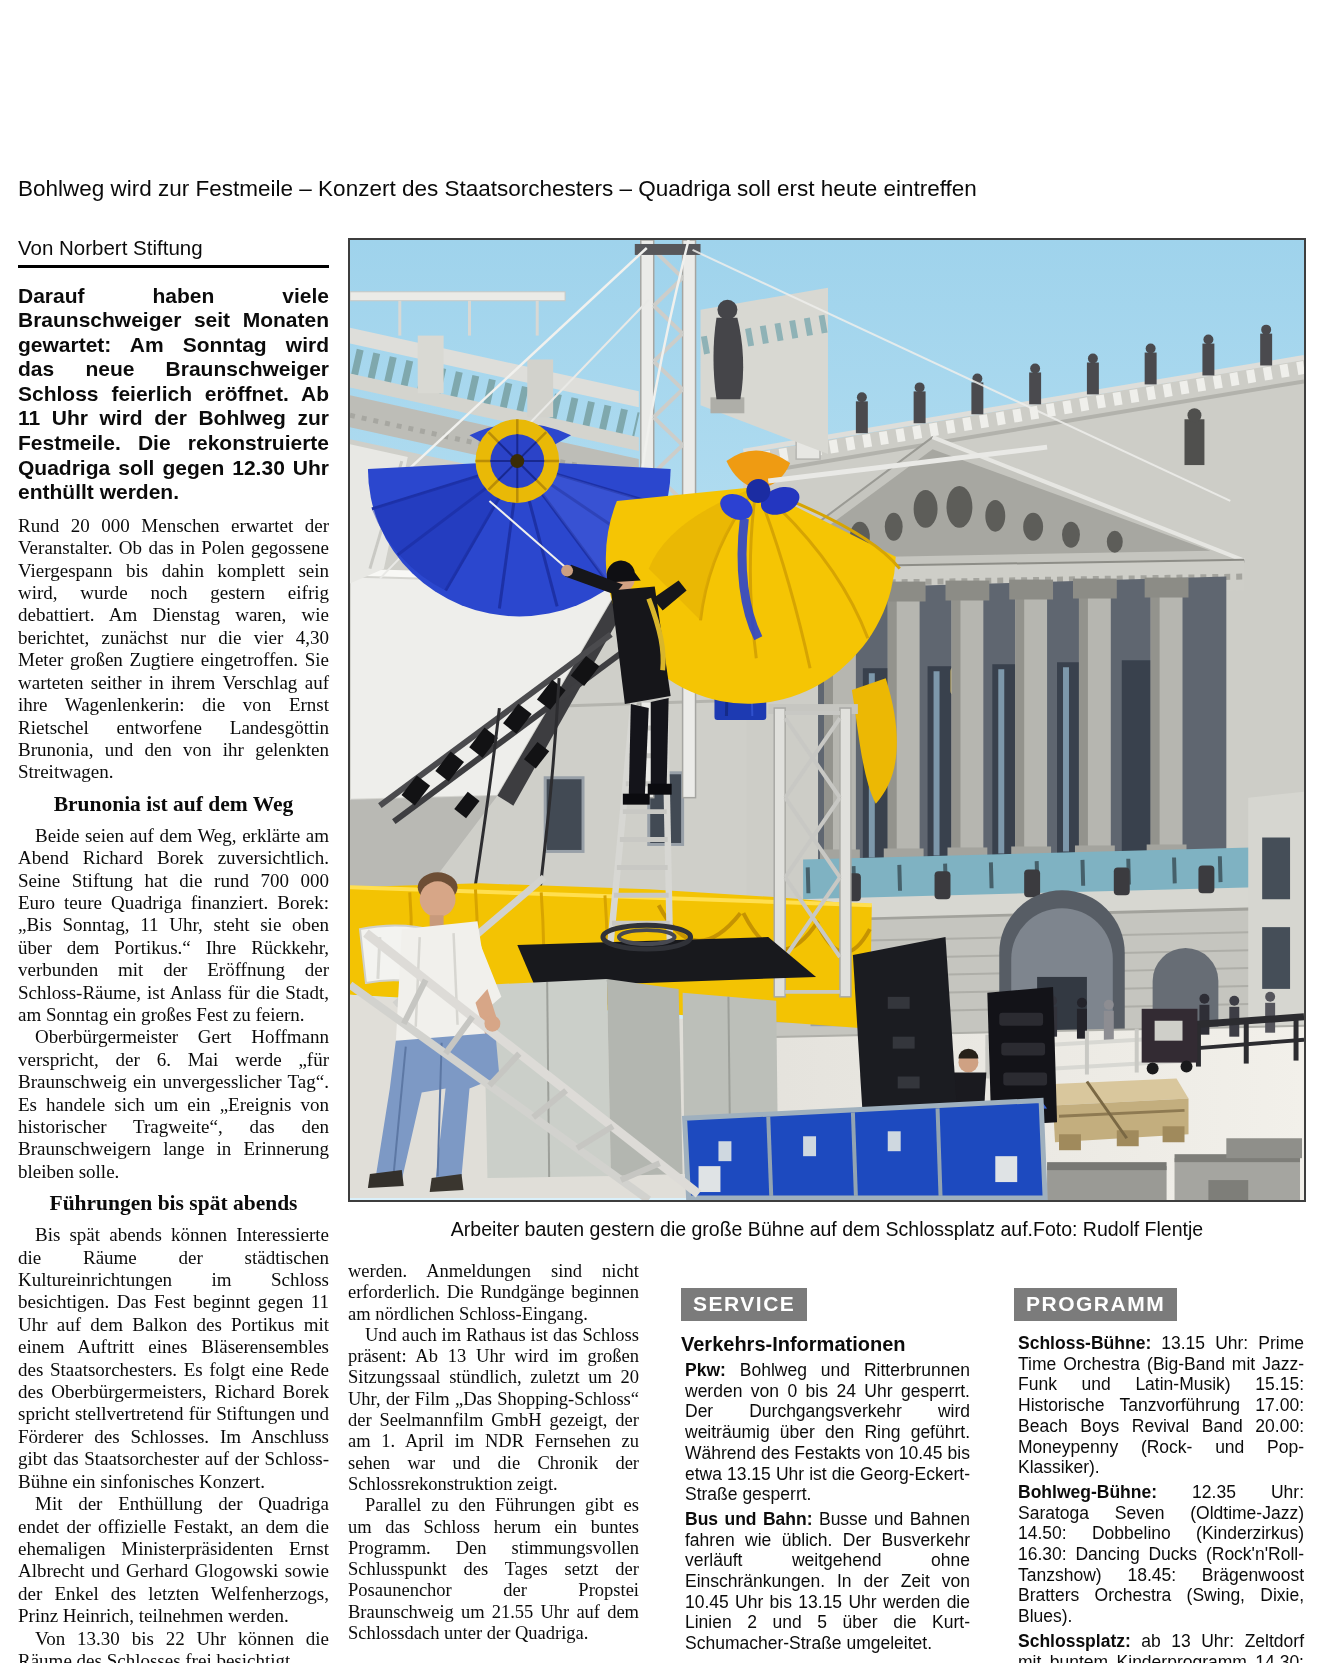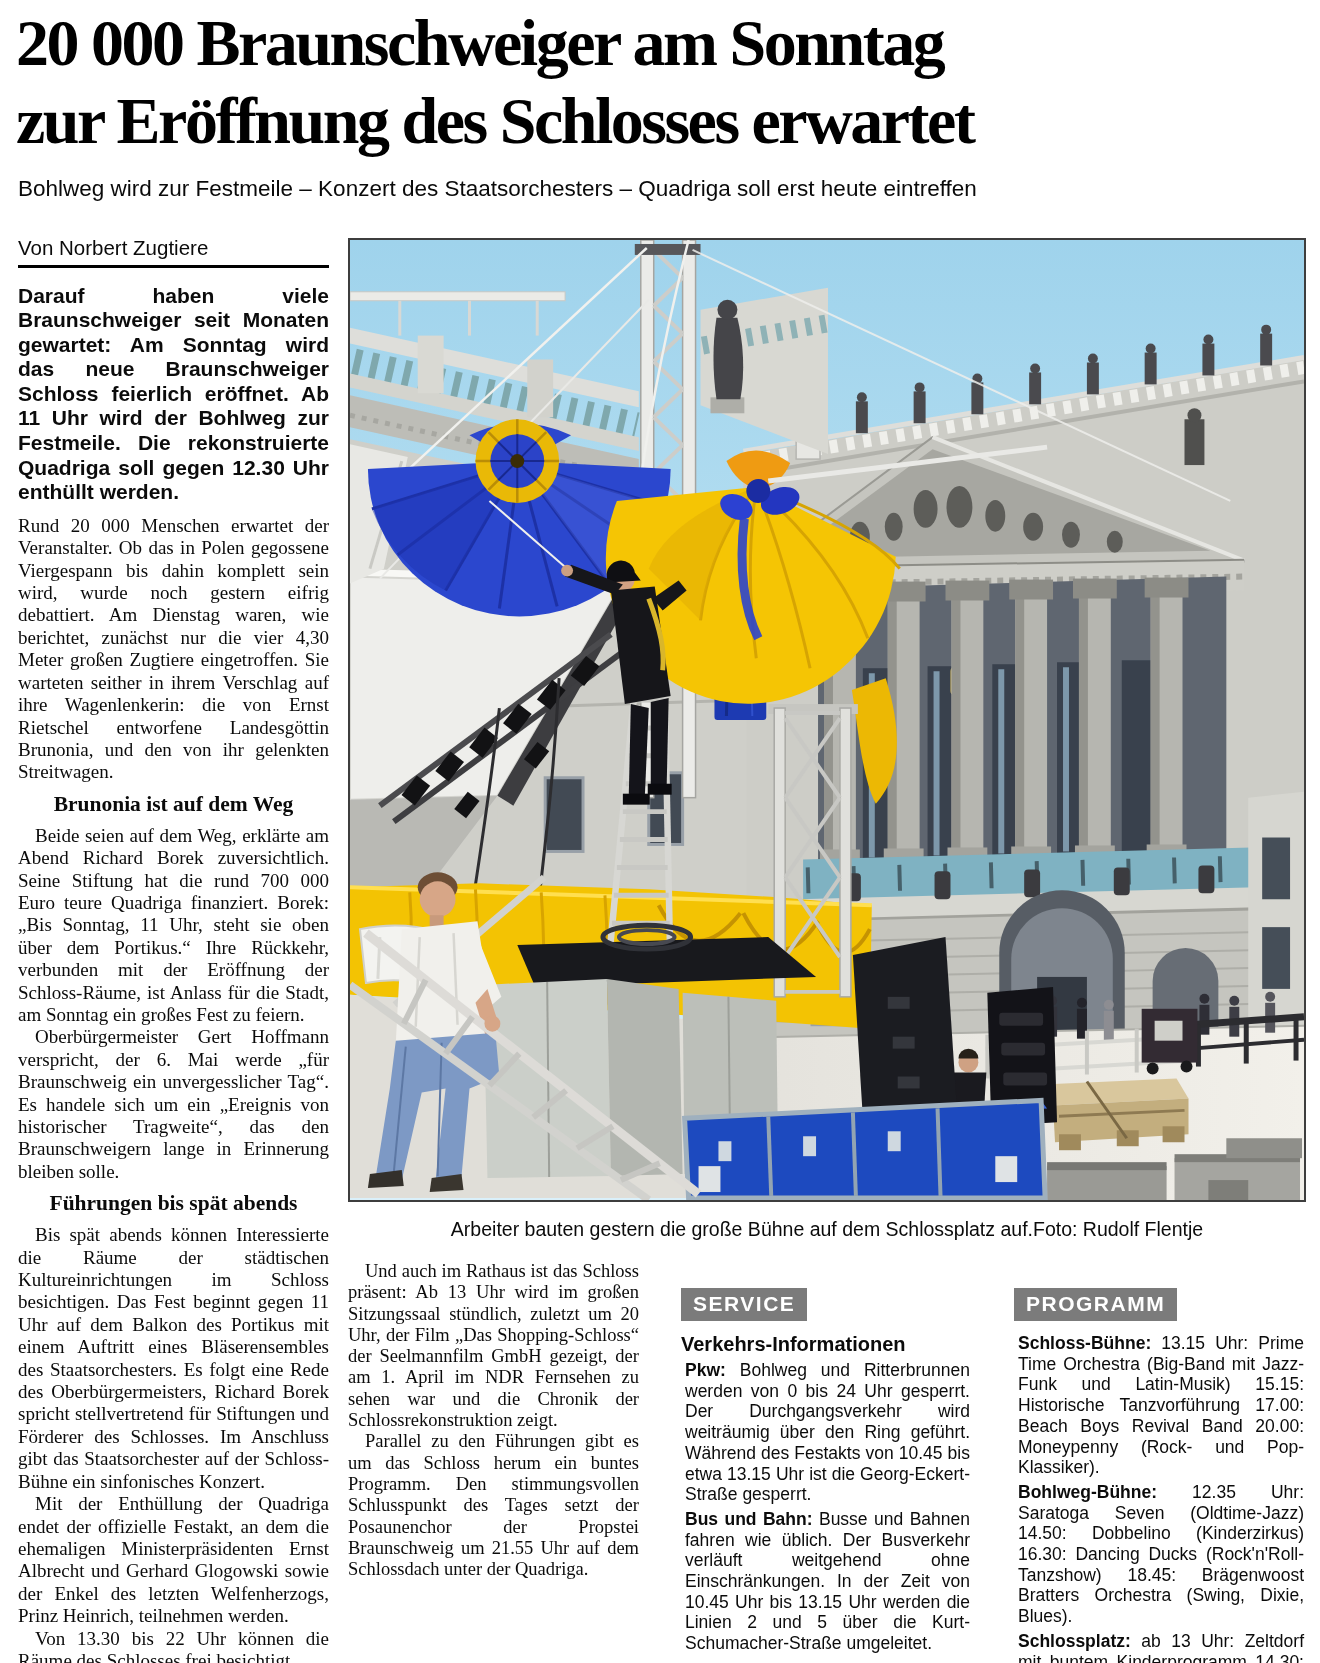--- a/index.html
+++ b/index.html
@@ -31,29 +31,25 @@
   .sectitle{font:700 20px/24px "Liberation Sans","DejaVu Sans",sans-serif;margin:11px 0 2px 0;}
   .sansp{font:400 17.5px/20.7px "Liberation Sans","DejaVu Sans",sans-serif;text-align:justify;margin:4px;}
   .sansp .lbl{font-weight:700;}
   .gap{margin-top:12px;}
 </style>
 </head>
 <body>
 
 <div class="page">
 
-  <div class="hl">
-    <div>20 000 Braunschweiger am Sonntag</div>
-    <div>zur Eröffnung des Schlosses erwartet</div>
-  </div>
 
   <div class="subhl">Bohlweg wird zur Festmeile – Konzert des Staatsorchesters – Quadriga soll erst heute eintreffen</div>
 
   <div class="col1">
-    <div class="byline">Von Norbert Zugtiere</div>
+    <div class="byline">Von Norbert Stiftung</div>
     <div class="rule"></div>
     <p class="lead">Darauf haben viele Braunschweiger seit Monaten gewartet: Am Sonntag wird das neue Braunschweiger Schloss feierlich eröffnet. Ab 11 Uhr wird der Bohlweg zur Festmeile. Die rekonstruierte Quadriga soll gegen 12.30 Uhr enthüllt werden.</p>
     <p class="bodyp">Rund 20 000 Menschen erwartet der Veranstalter. Ob das in Polen gegossene Viergespann bis dahin komplett sein wird, wurde noch gestern eifrig debattiert. Am Dienstag waren, wie berichtet, zunächst nur die vier 4,30 Meter großen Zugtiere eingetroffen. Sie warteten seither in ihrem Verschlag auf ihre Wagenlenkerin: die von Ernst Rietschel entworfene Landesgöttin Brunonia, und den von ihr gelenkten Streitwagen.</p>
     <h3 class="xhead">Brunonia ist auf dem Weg</h3>
     <p class="bodyp ind">Beide seien auf dem Weg, erklärte am Abend Richard Borek zuversichtlich. Seine Stiftung hat die rund 700 000 Euro teure Quadriga finanziert. Borek: „Bis Sonntag, 11 Uhr, steht sie oben über dem Portikus.“ Ihre Rückkehr, verbunden mit der Eröffnung der Schloss-Räume, ist Anlass für die Stadt, am Sonntag ein großes Fest zu feiern.</p>
     <p class="bodyp ind">Oberbürgermeister Gert Hoffmann verspricht, der 6. Mai werde „für Braunschweig ein unvergesslicher Tag“. Es handele sich um ein „Ereignis von historischer Tragweite“, das den Braunschweigern lange in Erinnerung bleiben solle.</p>
     <h3 class="xhead">Führungen bis spät abends</h3>
     <p class="bodyp ind">Bis spät abends können Interessierte die Räume der städtischen Kultureinrichtungen im Schloss besichtigen. Das Fest beginnt gegen 11 Uhr auf dem Balkon des Portikus mit einem Auftritt eines Bläserensembles des Staatsorchesters. Es folgt eine Rede des Oberbürgermeisters, Richard Borek spricht stellvertretend für Stiftungen und Förderer des Schlosses. Im Anschluss gibt das Staatsorchester auf der Schloss-Bühne ein sinfonisches Konzert.</p>
     <p class="bodyp ind">Mit der Enthüllung der Quadriga endet der offizielle Festakt, an dem die ehemaligen Ministerpräsidenten Ernst Albrecht und Gerhard Glogowski sowie der Enkel des letzten Welfenherzogs, Prinz Heinrich, teilnehmen werden.</p>
     <p class="bodyp ind">Von 13.30 bis 22 Uhr können die Räume des Schlosses frei besichtigt</p>
@@ -563,20 +559,21 @@
     </g>
   </svg>
   </div>
 
   <div class="caprow">
     <span>Arbeiter bauten gestern die große Bühne auf dem Schlossplatz auf.</span>
     <span>Foto: Rudolf Flentje</span>
   </div>
 
   <div class="c2">
+    <p class="bodyp">werden. Anmeldungen sind nicht erforderlich. Die Rundgänge beginnen am nördlichen Schloss-Eingang.</p>
     <p class="bodyp ind">Und auch im Rathaus ist das Schloss präsent: Ab 13 Uhr wird im großen Sitzungssaal stündlich, zuletzt um 20 Uhr, der Film „Das Shopping-Schloss“ der Seelmannfilm GmbH gezeigt, der am 1. April im NDR Fernsehen zu sehen war und die Chronik der Schlossrekonstruktion zeigt.</p>
     <p class="bodyp ind">Parallel zu den Führungen gibt es um das Schloss herum ein buntes Programm. Den stimmungsvollen Schlusspunkt des Tages setzt der Posaunenchor der Propstei Braunschweig um 21.55 Uhr auf dem Schlossdach unter der Quadriga.</p>
   </div>
 
   <div class="c3">
     <span class="boxhead">SERVICE</span>
     <div class="sectitle">Verkehrs-Informationen</div>
     <p class="sansp"><span class="lbl">Pkw:</span> <span>Bohlweg und Ritterbrunnen werden von 0 bis 24 Uhr gesperrt. Der Durchgangsverkehr wird weiträumig über den Ring geführt. Während des Festakts von 10.45 bis etwa 13.15 Uhr ist die Georg-Eckert-Straße gesperrt.</span></p>
     <p class="sansp"><span class="lbl">Bus und Bahn:</span> <span>Busse und Bahnen fahren wie üblich. Der Busverkehr verläuft weitgehend ohne Einschränkungen. In der Zeit von 10.45 Uhr bis 13.15 Uhr werden die Linien 2 und 5 über die Kurt-Schumacher-Straße umgeleitet.</span></p>
   </div>

